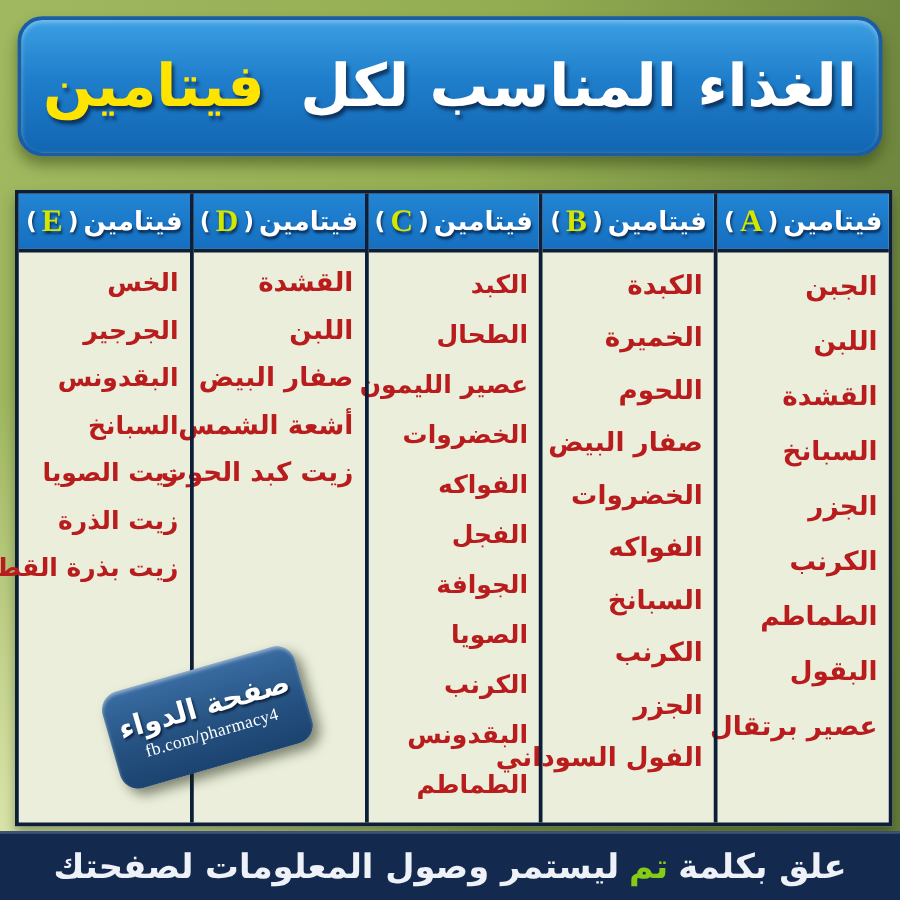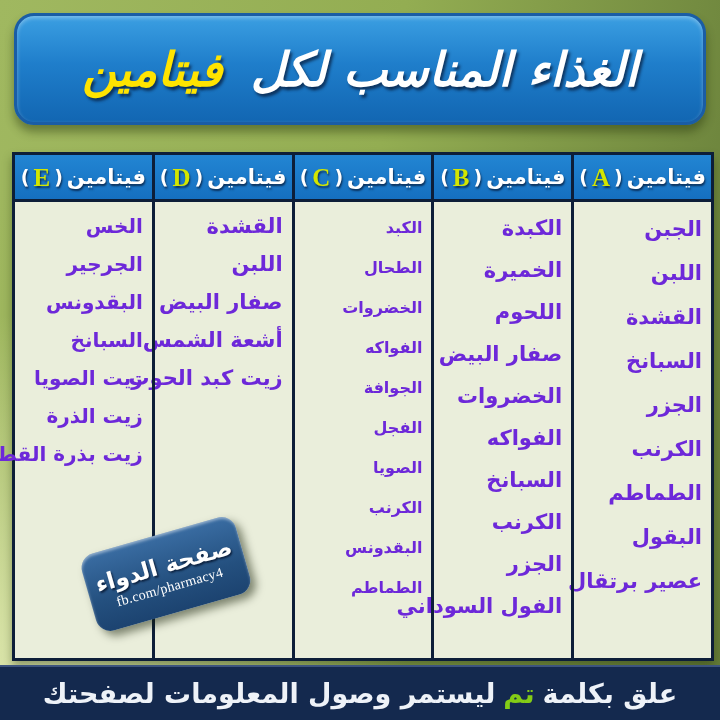--- a/index.html
+++ b/index.html
@@ -15,21 +15,20 @@
 
   
   .title-box{
     position:absolute;left:14px;right:14px;top:13px;height:106px;
     background:linear-gradient(to bottom,#3b9fe2 0%,#1f7ecb 45%,#1266b2 100%);
     border:3px solid #1a5da5;
     border-radius:20px;
     box-shadow:0 7px 10px rgba(35,50,10,0.45), inset 0 2px 4px rgba(255,255,255,0.35);
     display:flex;align-items:center;justify-content:center;
     direction:rtl;
-    font-style:italic;
   }
   .title-text{
     font-size:47px;font-weight:bold;color:#ffffff;
     text-shadow:2px 3px 3px rgba(8,30,62,0.75);
     white-space:nowrap;
   }
   .title-text .hl{color:#ffe400;margin-right:12px;}
 
   
   .vtable{
@@ -52,27 +51,27 @@
     white-space:nowrap;
   }
   .col-header .letter{
     font-family:"Liberation Serif", serif;
     color:#d3e600;font-size:25px;font-weight:bold;line-height:1;
   }
   .col-header .paren{font-size:19px;}
   .col-items{flex:1;display:flex;flex-direction:column;padding-top:5px;}
   .item{
     direction:rtl;padding-right:9px;
-    font-weight:bold;color:#6d28d9;font-size:21px;
+    font-weight:bold;color:#b91c1c;font-size:21px;
     white-space:nowrap;
     display:flex;align-items:center;justify-content:flex-start;
   }
   .col-a .item{height:44px;}
   .col-b .item{height:42px;}
-  .col-c .item{height:40px;font-size:16px;}
+  .col-c .item{height:40px;font-size:20px;}
   .col-d .item{height:38px;}
   .col-e .item{height:38px;font-size:20px;}
 
   
   .badge{
     position:absolute;left:86px;top:534px;width:160px;height:80px;
     transform:rotate(-16deg);
     background:linear-gradient(to bottom,#3a6da3 0%,#24507f 60%,#1c4370 100%);
     border-radius:15px;
     box-shadow:4px 6px 9px rgba(20,30,5,0.5), inset 0 2px 3px rgba(255,255,255,0.45);
@@ -155,24 +154,25 @@
       <div class="col col-c">
         <div class="col-header">
           <span>فيتامين</span>
           <span class="paren">(</span>
           <span class="letter">C</span>
           <span class="paren">)</span>
         </div>
         <div class="col-items">
           <div class="item">الكبد</div>
           <div class="item">الطحال</div>
+          <div class="item">عصير الليمون</div>
           <div class="item">الخضروات</div>
           <div class="item">الفواكه</div>
+          <div class="item">الفجل</div>
           <div class="item">الجوافة</div>
-          <div class="item">الفجل</div>
           <div class="item">الصويا</div>
           <div class="item">الكرنب</div>
           <div class="item">البقدونس</div>
           <div class="item">الطماطم</div>
         </div>
       </div>
       <div class="col col-d">
         <div class="col-header">
           <span>فيتامين</span>
           <span class="paren">(</span>

